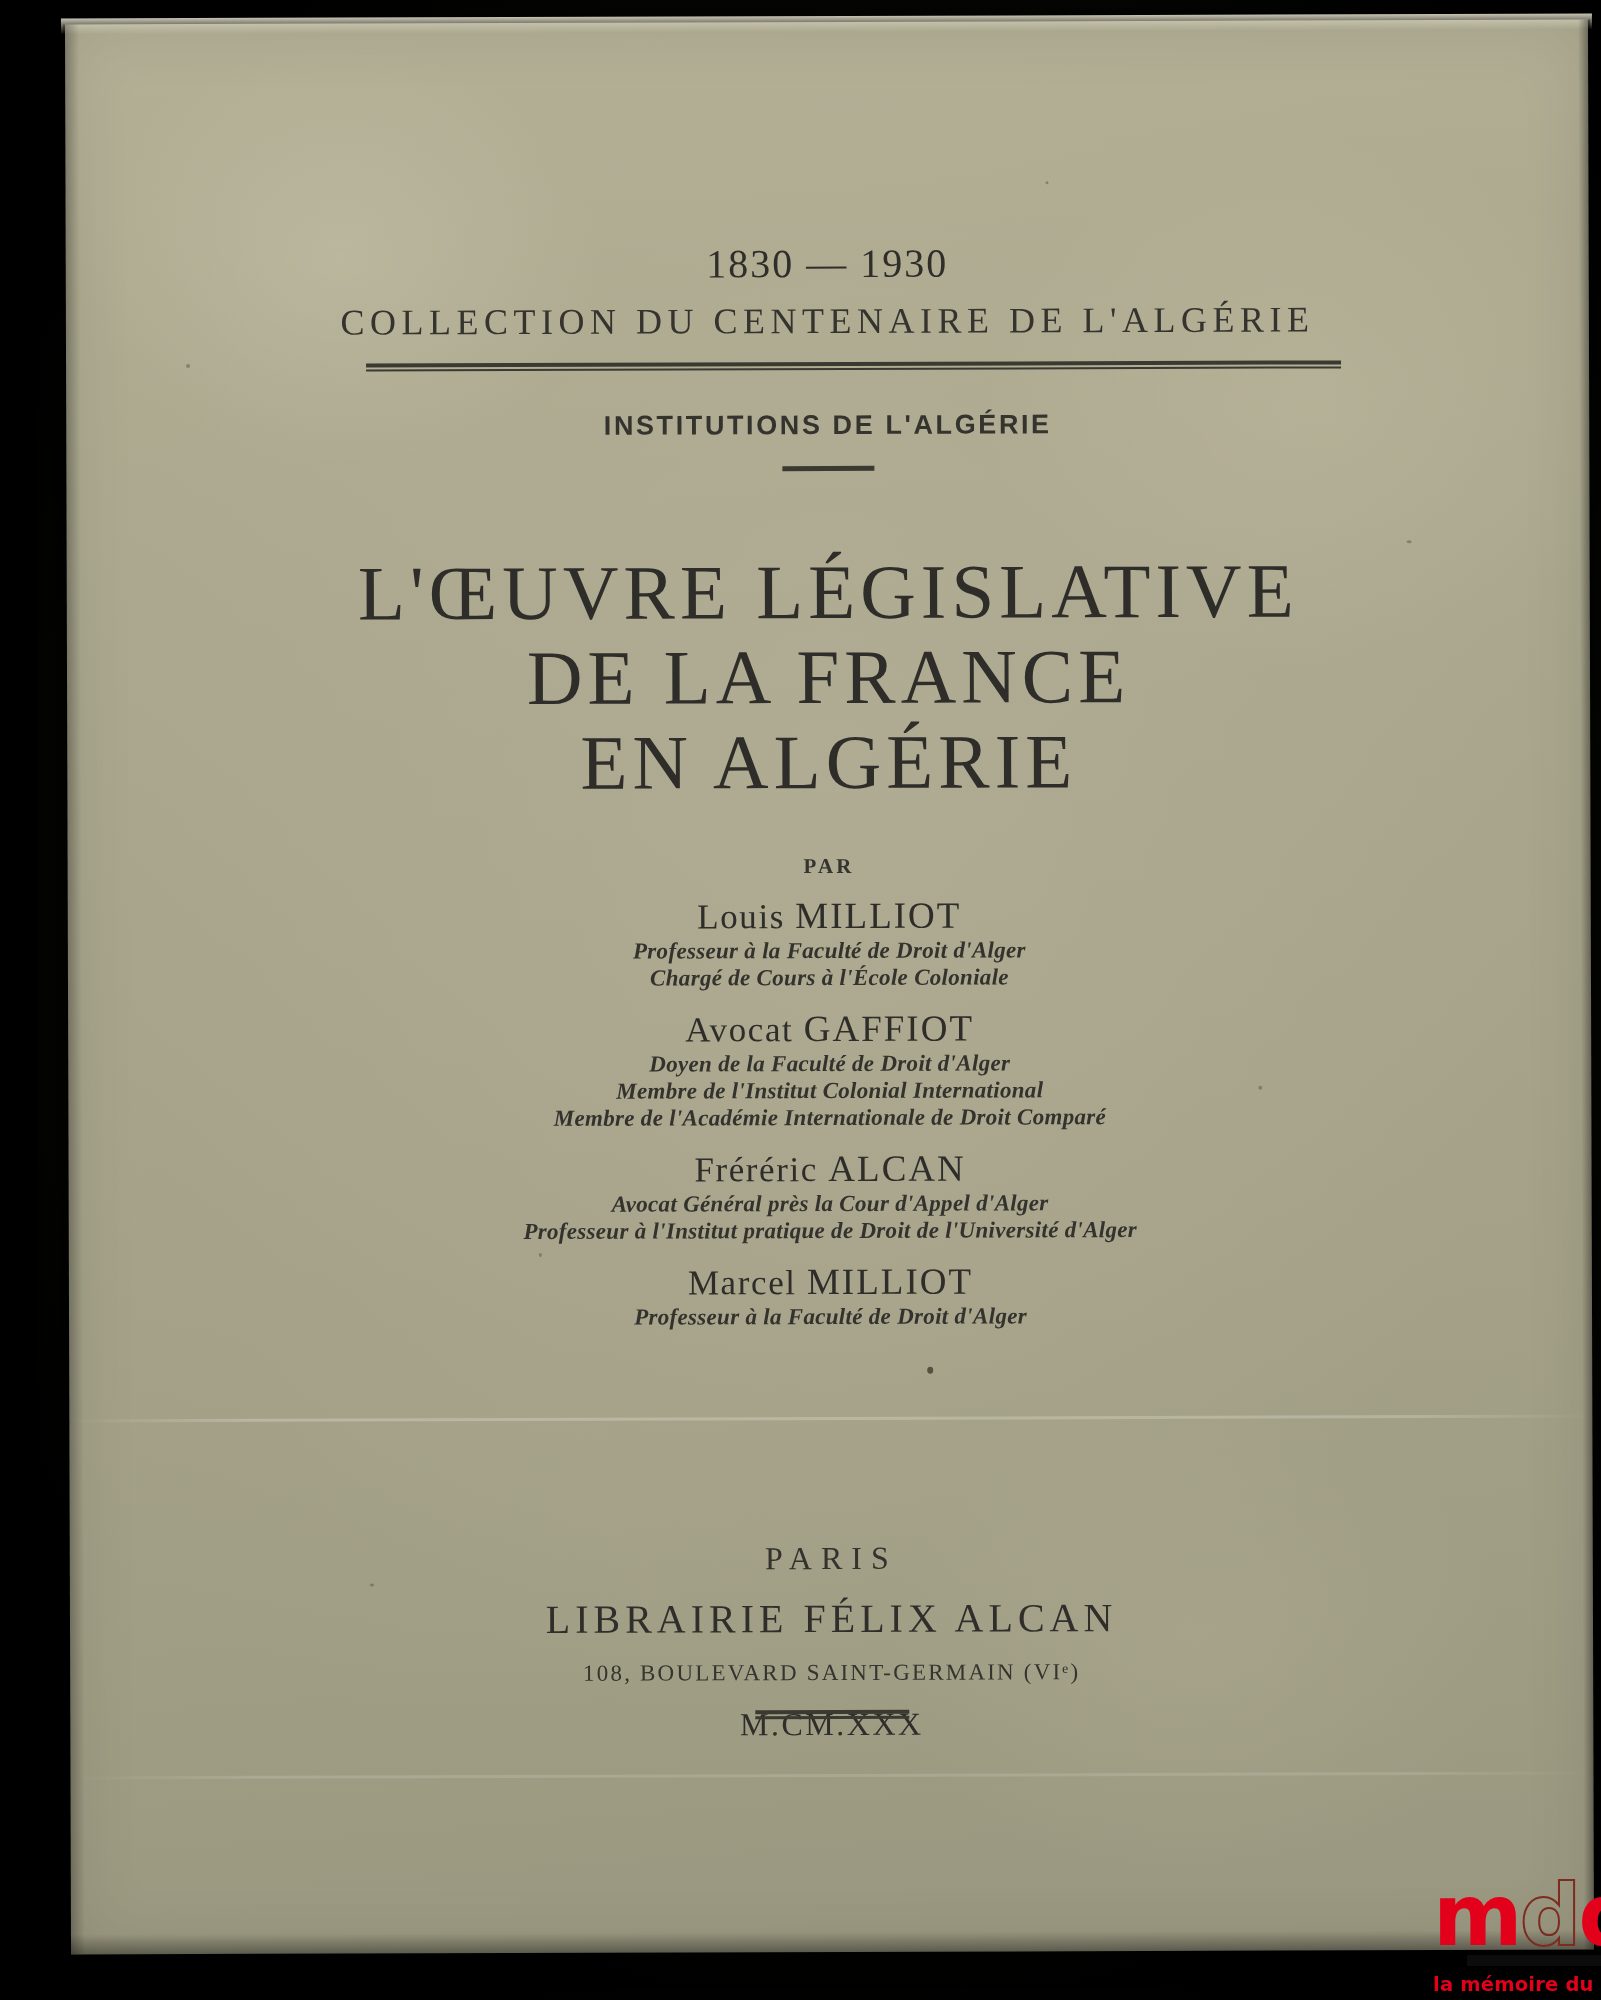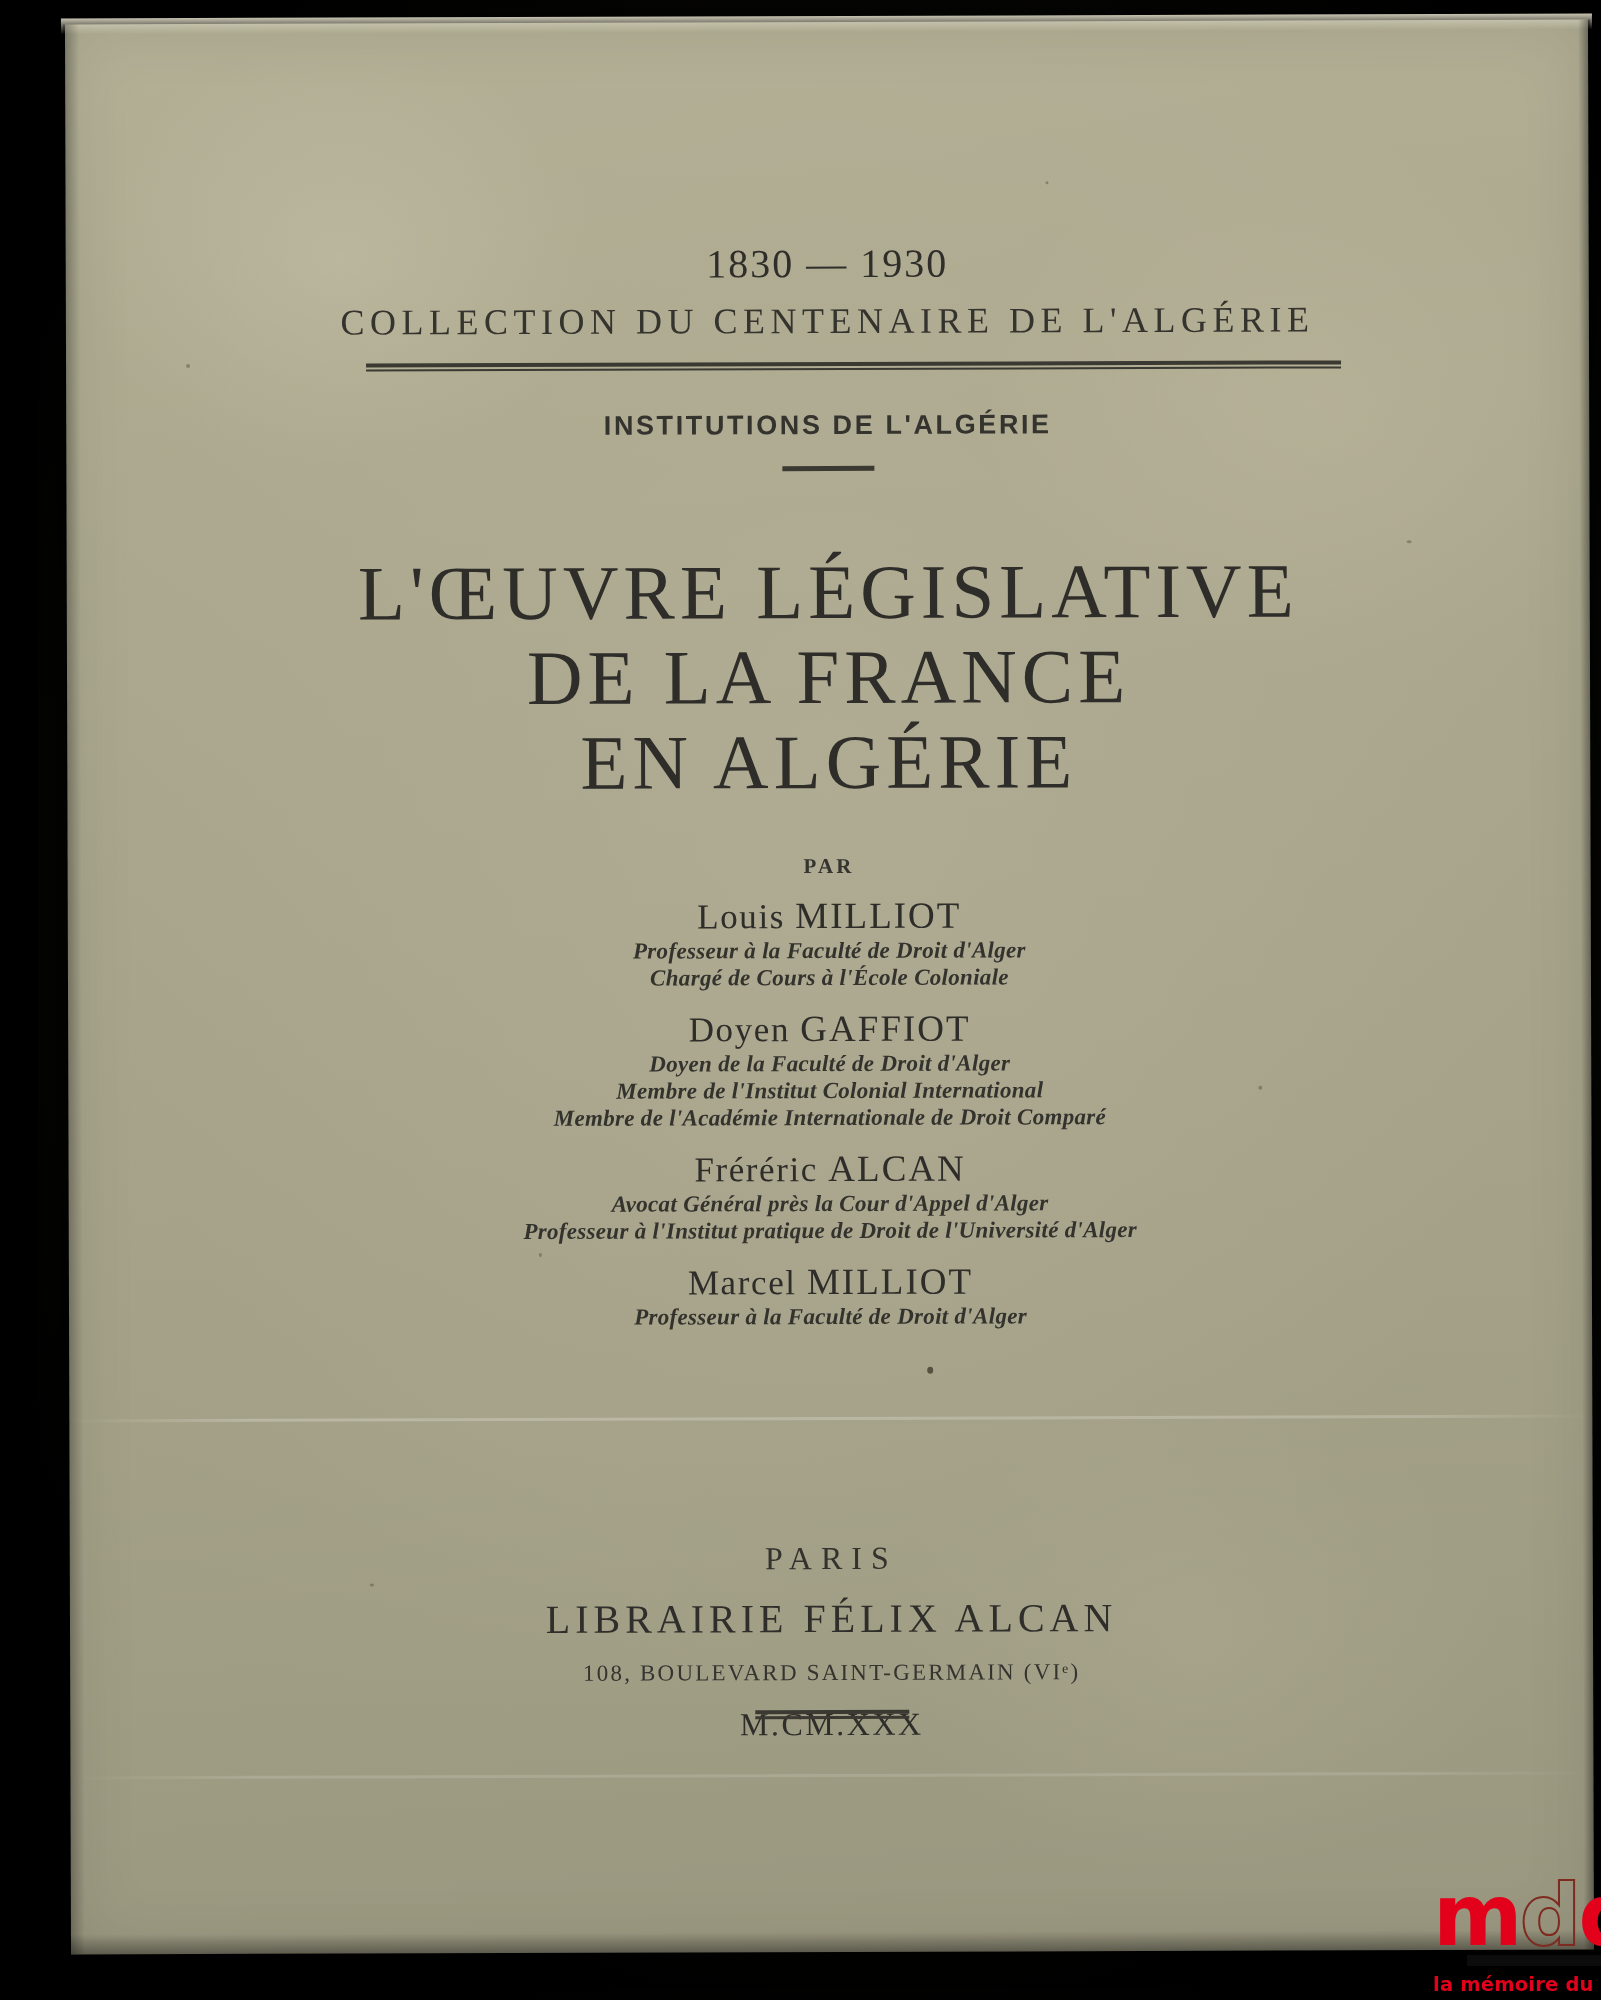--- a/index.html
+++ b/index.html
@@ -350,21 +350,21 @@
 
       <div class="authors">
 
         <div class="author">
           <div class="author-name"><span class="sc">Louis</span> <span class="surname">MILLIOT</span></div>
           <div class="author-role">Professeur à la Faculté de Droit d'Alger</div>
           <div class="author-role">Chargé de Cours à l'École Coloniale</div>
         </div>
 
         <div class="author">
-          <div class="author-name"><span class="sc">Doyen</span> <span class="surname">GAFFIOT</span></div>
+          <div class="author-name"><span class="sc">Avocat</span> <span class="surname">GAFFIOT</span></div>
           <div class="author-role">Doyen de la Faculté de Droit d'Alger</div>
           <div class="author-role">Membre de l'Institut Colonial International</div>
           <div class="author-role">Membre de l'Académie Internationale de Droit Comparé</div>
         </div>
 
         <div class="author">
           <div class="author-name"><span class="sc">Frérér</span><span class="sc">ic</span> <span class="surname">ALCAN</span></div>
           <div class="author-role">Avocat Général près la Cour d'Appel d'Alger</div>
           <div class="author-role">Professeur à l'Institut pratique de Droit de l'Université d'Alger</div>
         </div>

